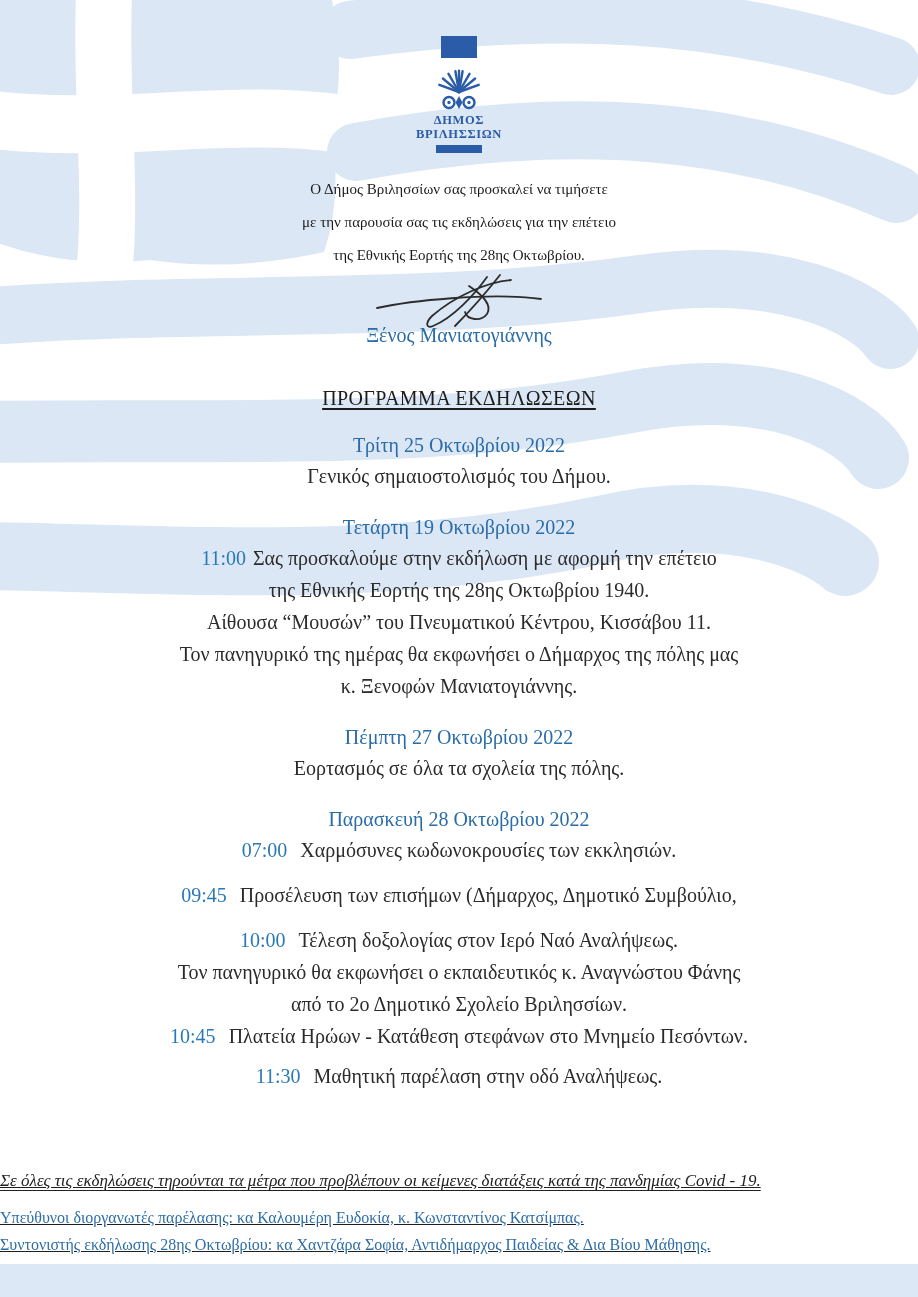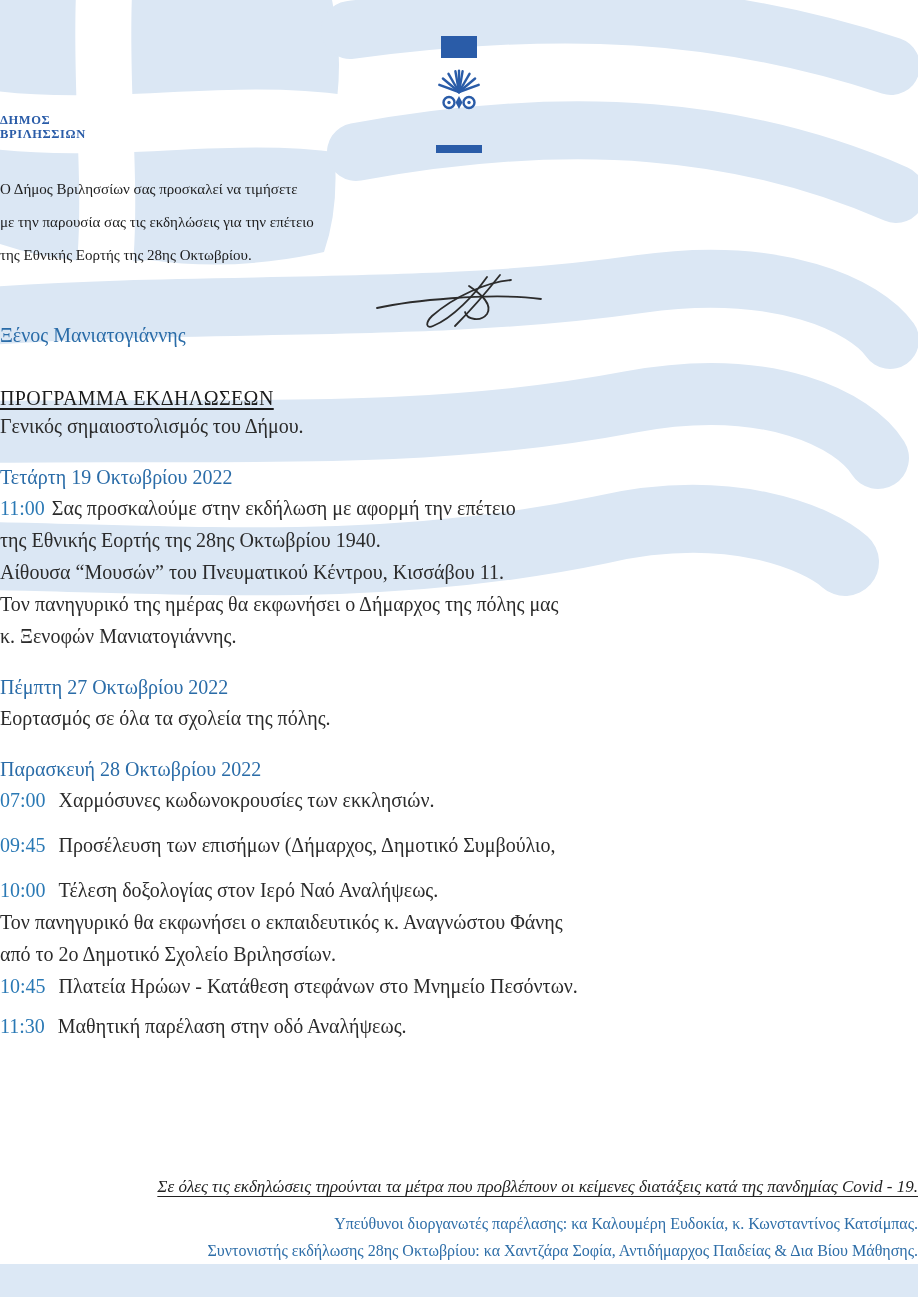--- a/index.html
+++ b/index.html
@@ -1,21 +1,21 @@
 <!DOCTYPE html>
 <html><head>
 <meta charset="utf-8">
 <style>
   html,body{margin:0;padding:0;background:#fff;}
   .page{
     width:918px;height:1297px;position:relative;overflow:hidden;background:#fff;
     font-family:"Liberation Serif","DejaVu Serif",serif;color:#1f1f1f;
   }
   .flag-watermark{position:absolute;top:0;left:0;pointer-events:none;}
-  .content{position:relative;text-align:left;padding-top:36px;z-index:1;}
+  .content{position:relative;text-align:center;padding-top:36px;z-index:1;}
 
   
   .logo-col{width:36px;height:22px;background:#2a5ca8;margin:0 auto 1px;}
   .logo-palmette{display:block;margin:0 auto;}
   .logo-line{font-weight:bold;font-size:12.5px;letter-spacing:.6px;color:#2a5ca8;line-height:14px;}
   .logo-bar{width:46px;height:8px;background:#2a5ca8;margin:4px auto 0;}
 
   .invitation{margin-top:20px;font-size:15px;line-height:33px;color:#1c1c1c;}
 
   .mayor-title{margin-top:20px;font-size:20px;color:#2a6ca8;}
@@ -26,21 +26,21 @@
     margin:40px 0 0;font-size:20px;font-weight:normal;letter-spacing:.4px;
     text-decoration:underline;text-underline-offset:3px;color:#1c1c1c;
   }
   .date{margin:20px 0 0;font-size:20px;font-weight:normal;color:#2a6ca8;line-height:30px;}
   .line{font-size:20px;line-height:32px;color:#2b2b2b;}
   .time{color:#2a79b5;margin-right:13px;}
   .t-tight{margin-right:7px;}
   .gap-md{margin-top:13px;}
   .gap-sm{margin-top:8px;}
 
-  .footer{position:absolute;left:0;right:0;bottom:33px;text-align:right;z-index:1;}
+  .footer{position:absolute;left:0;right:0;bottom:33px;text-align:left;padding-bottom:6px;z-index:1;text-decoration:underline;}
   .covid{font-style:italic;font-size:17px;color:#222;
     text-decoration:underline;text-underline-offset:4px;margin-bottom:13px;}
   .footer-blue{color:#2e6ea8;font-size:16px;line-height:27px;}
   .bottom-band{position:absolute;left:0;bottom:0;width:918px;height:33px;background:#dce8f5;}
 </style>
 </head>
 <body>
 
 <div class="page">
 
@@ -96,20 +96,21 @@
           <path d="M131 3 C 116 22 96 44 86 54"></path>
           <path d="M100 14 C 112 22 124 32 118 42 C 112 50 98 48 96 40"></path>
         </g>
       </svg>
       <div class="mayor-name">Ξένος Μανιατογιάννης</div>
     </section>
 
     <h2 class="program-title">ΠΡΟΓΡΑΜΜΑ ΕΚΔΗΛΩΣΕΩΝ</h2>
 
     <section class="day">
+      <h3 class="date">Τρίτη 25 Οκτωβρίου 2022</h3>
       <div class="line">Γενικός σημαιοστολισμός του Δήμου.</div>
     </section>
 
     <section class="day">
       <h3 class="date">Τετάρτη 19 Οκτωβρίου 2022</h3>
       <div class="line">
         <span class="time t-tight">11:00</span><span>Σας προσκαλούμε στην εκδήλωση με αφορμή την επέτειο</span>
       </div>
       <div class="line">της Εθνικής Εορτής της 28ης Οκτωβρίου 1940.</div>
       <div class="line">Αίθουσα “Μουσών” του Πνευματικού Κέντρου, Κισσάβου 11.</div>

